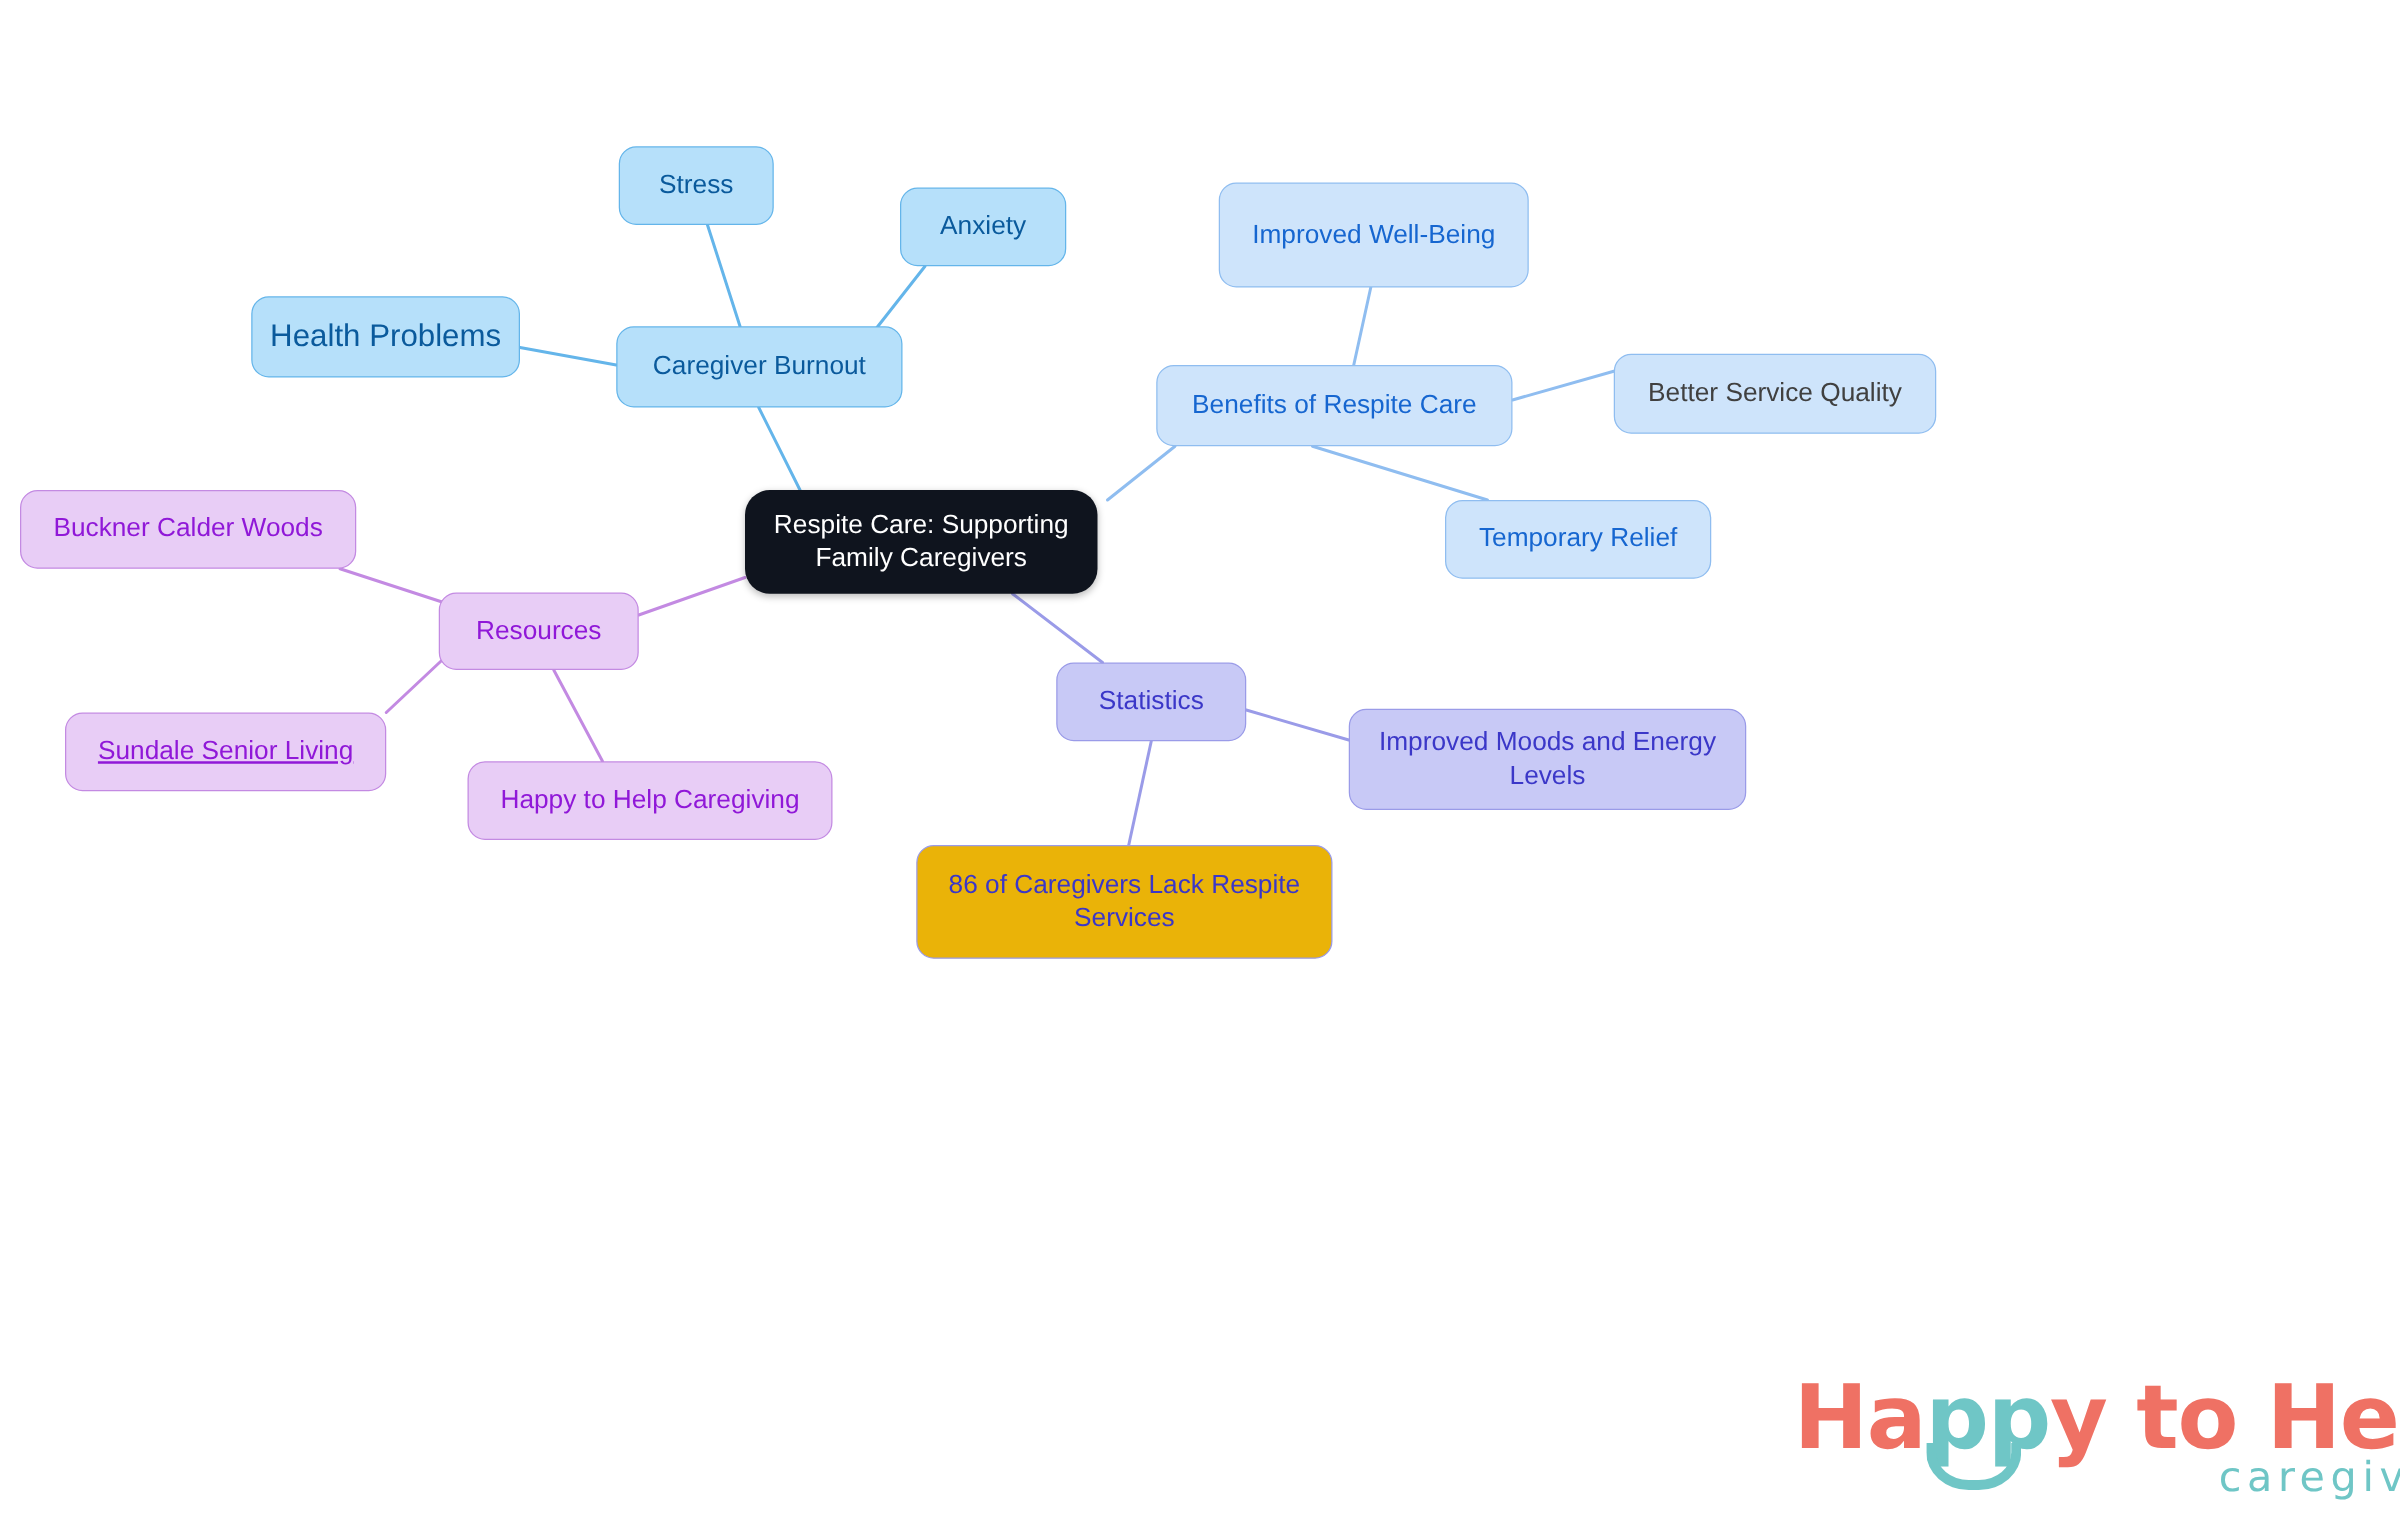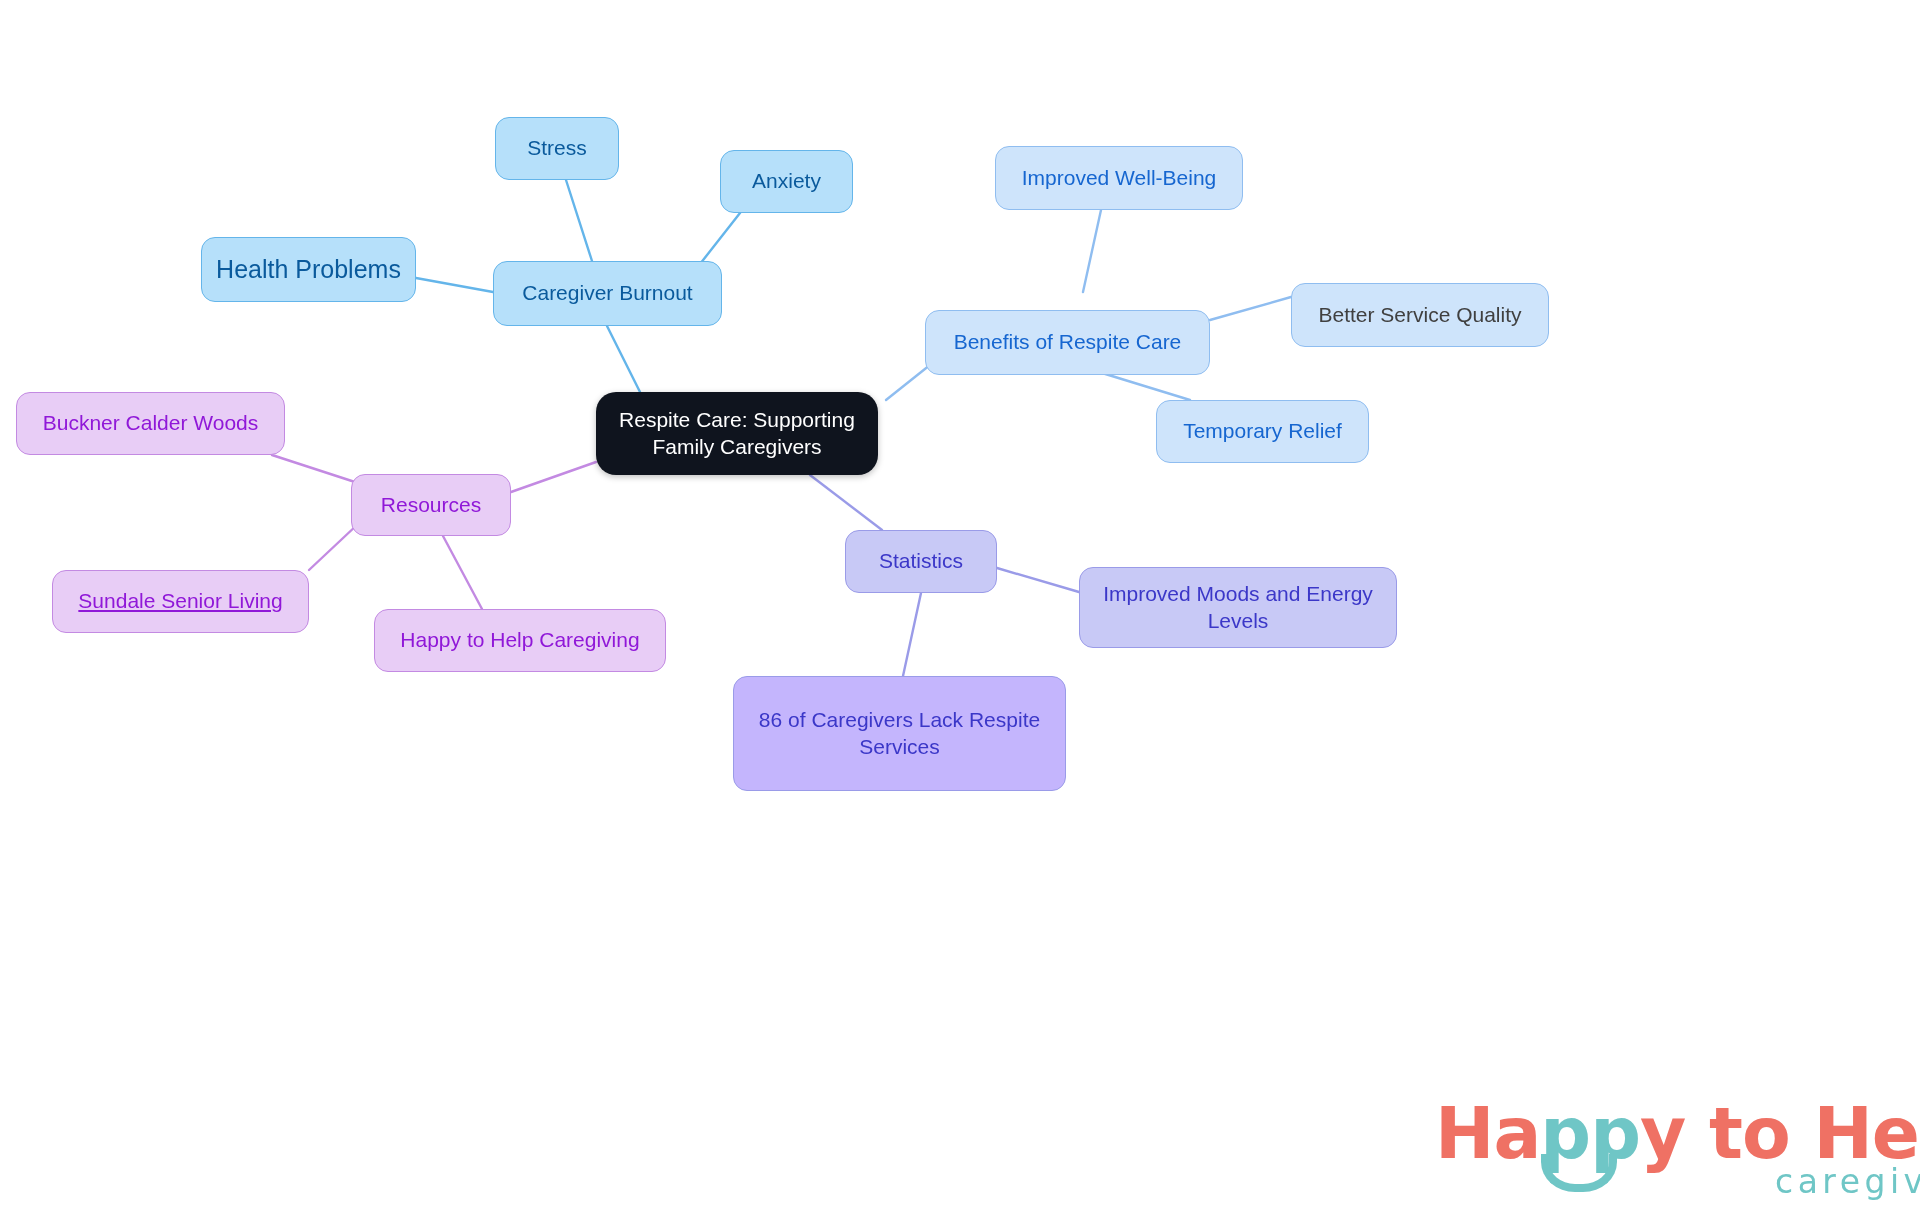--- a/index.html
+++ b/index.html
@@ -102,29 +102,29 @@
     </svg>
 
   <div class="node root" id="node-root" style="left: 596px; top: 392px; width: 282px; height: 83px; font-size: 21px; background: rgb(15, 20, 30); border-color: transparent; color: rgb(255, 255, 255); text-align: center;">Respite Care: Supporting
 Family Caregivers</div>
 
   <div class="node" id="node-caregiver-burnout" style="left: 493px; top: 261px; width: 229px; height: 65px; font-size: 21px; background: rgb(182, 224, 250); border-color: rgb(100, 181, 234); color: rgb(10, 90, 156); text-align: right;">Caregiver Burnout</div>
   <div class="node" id="node-stress" style="left: 495px; top: 117px; width: 124px; height: 63px; font-size: 21px; background: rgb(182, 224, 250); border-color: rgb(100, 181, 234); color: rgb(10, 90, 156);">Stress</div>
   <div class="node" id="node-anxiety" style="left: 720px; top: 150px; width: 133px; height: 63px; font-size: 21px; background: rgb(182, 224, 250); border-color: rgb(100, 181, 234); color: rgb(10, 90, 156);">Anxiety</div>
   <div class="node" id="node-health-problems" style="left: 201px; top: 237px; width: 215px; height: 65px; font-size: 25px; background: rgb(182, 224, 250); border-color: rgb(100, 181, 234); color: rgb(10, 90, 156);">Health Problems</div>
 
-  <div class="node" id="node-benefits-of-respite-care" style="left: 925px; top: 292px; width: 285px; height: 65px; font-size: 21px; background: rgb(206, 228, 251); border-color: rgb(143, 189, 240); color: rgb(22, 102, 208); margin-top: 18px;">Benefits of Respite Care</div>
-  <div class="node" id="node-improved-well-being" style="left: 975px; top: 146px; width: 248px; height: 64px; font-size: 21px; background: rgb(206, 228, 251); border-color: rgb(143, 189, 240); color: rgb(22, 102, 208); margin-left: 20px;">Improved Well-Being</div>
+  <div class="node" id="node-benefits-of-respite-care" style="left: 925px; top: 292px; width: 285px; height: 65px; font-size: 21px; background: rgb(206, 228, 251); border-color: rgb(143, 189, 240); color: rgb(22, 102, 208);">Benefits of Respite Care</div>
+  <div class="node" id="node-improved-well-being" style="left: 975px; top: 146px; width: 248px; height: 84px; font-size: 21px; background: rgb(206, 228, 251); border-color: rgb(143, 189, 240); color: rgb(22, 102, 208);">Improved Well-Being</div>
   <div class="node" id="node-better-service-quality" style="left: 1291px; top: 259px; width: 258px; height: 64px; font-size: 21px; background: rgb(206, 228, 251); border-color: rgb(143, 189, 240); color: #404040; margin-top: 24px;">Better Service Quality</div>
   <div class="node" id="node-temporary-relief" style="left: 1156px; top: 400px; width: 213px; height: 63px; font-size: 21px; background: rgb(206, 228, 251); border-color: rgb(143, 189, 240); color: rgb(22, 102, 208);">Temporary Relief</div>
 
   <div class="node" id="node-statistics" style="left: 845px; top: 530px; width: 152px; height: 63px; font-size: 21px; background: rgb(200, 201, 246); border-color: rgb(154, 155, 232); color: rgb(59, 55, 200);">Statistics</div>
   <div class="node" id="node-improved-moods-and-energy-levels" style="left: 1079px; top: 567px; width: 318px; height: 81px; font-size: 21px; background: rgb(200, 201, 246); border-color: rgb(154, 155, 232); color: rgb(59, 55, 200);">Improved Moods and Energy
 Levels</div>
-  <div class="node" id="node-86-of-caregivers-lack-respite-services" style="left: 733px; top: 676px; width: 333px; height: 115px; font-size: 21px; background: #c4b5fd; border-color: rgb(154, 155, 232); color: rgb(59, 55, 200);">86 of Caregivers Lack Respite
+  <div class="node" id="node-86-of-caregivers-lack-respite-services" style="left: 733px; top: 676px; width: 333px; height: 91px; font-size: 21px; background: #eab308; border-color: rgb(154, 155, 232); color: rgb(59, 55, 200);">86 of Caregivers Lack Respite
 Services</div>
 
   <div class="node" id="node-resources" style="left: 351px; top: 474px; width: 160px; height: 62px; font-size: 21px; background: rgb(232, 205, 246); border-color: rgb(195, 138, 226); color: rgb(144, 24, 216);">Resources</div>
   <div class="node" id="node-buckner-calder-woods" style="left: 16px; top: 392px; width: 269px; height: 63px; font-size: 21px; background: rgb(232, 205, 246); border-color: rgb(195, 138, 226); color: rgb(144, 24, 216);">Buckner Calder Woods</div>
   <div class="node" id="node-sundale-senior-living" style="left: 52px; top: 570px; width: 257px; height: 63px; font-size: 21px; background: rgb(232, 205, 246); border-color: rgb(195, 138, 226); color: rgb(144, 24, 216); text-decoration: underline;">Sundale Senior Living</div>
   <div class="node" id="node-happy-to-help-caregiving" style="left: 374px; top: 609px; width: 292px; height: 63px; font-size: 21px; background: rgb(232, 205, 246); border-color: rgb(195, 138, 226); color: rgb(144, 24, 216);">Happy to Help Caregiving</div>
 
   <div id="logo" style="left: 1435px; top: 1098px;">
     <div class="logo-main"><span id="logo-p1" style="color: rgb(239, 113, 100);">Ha</span><span id="logo-p2" style="color: rgb(111, 198, 198);">pp</span><span id="logo-p3" style="color: rgb(239, 113, 100);">y to Help</span><span class="smile"></span></div>
     <div class="logo-sub" id="logo-sub" style="color: rgb(111, 198, 198);">caregiving</div>

